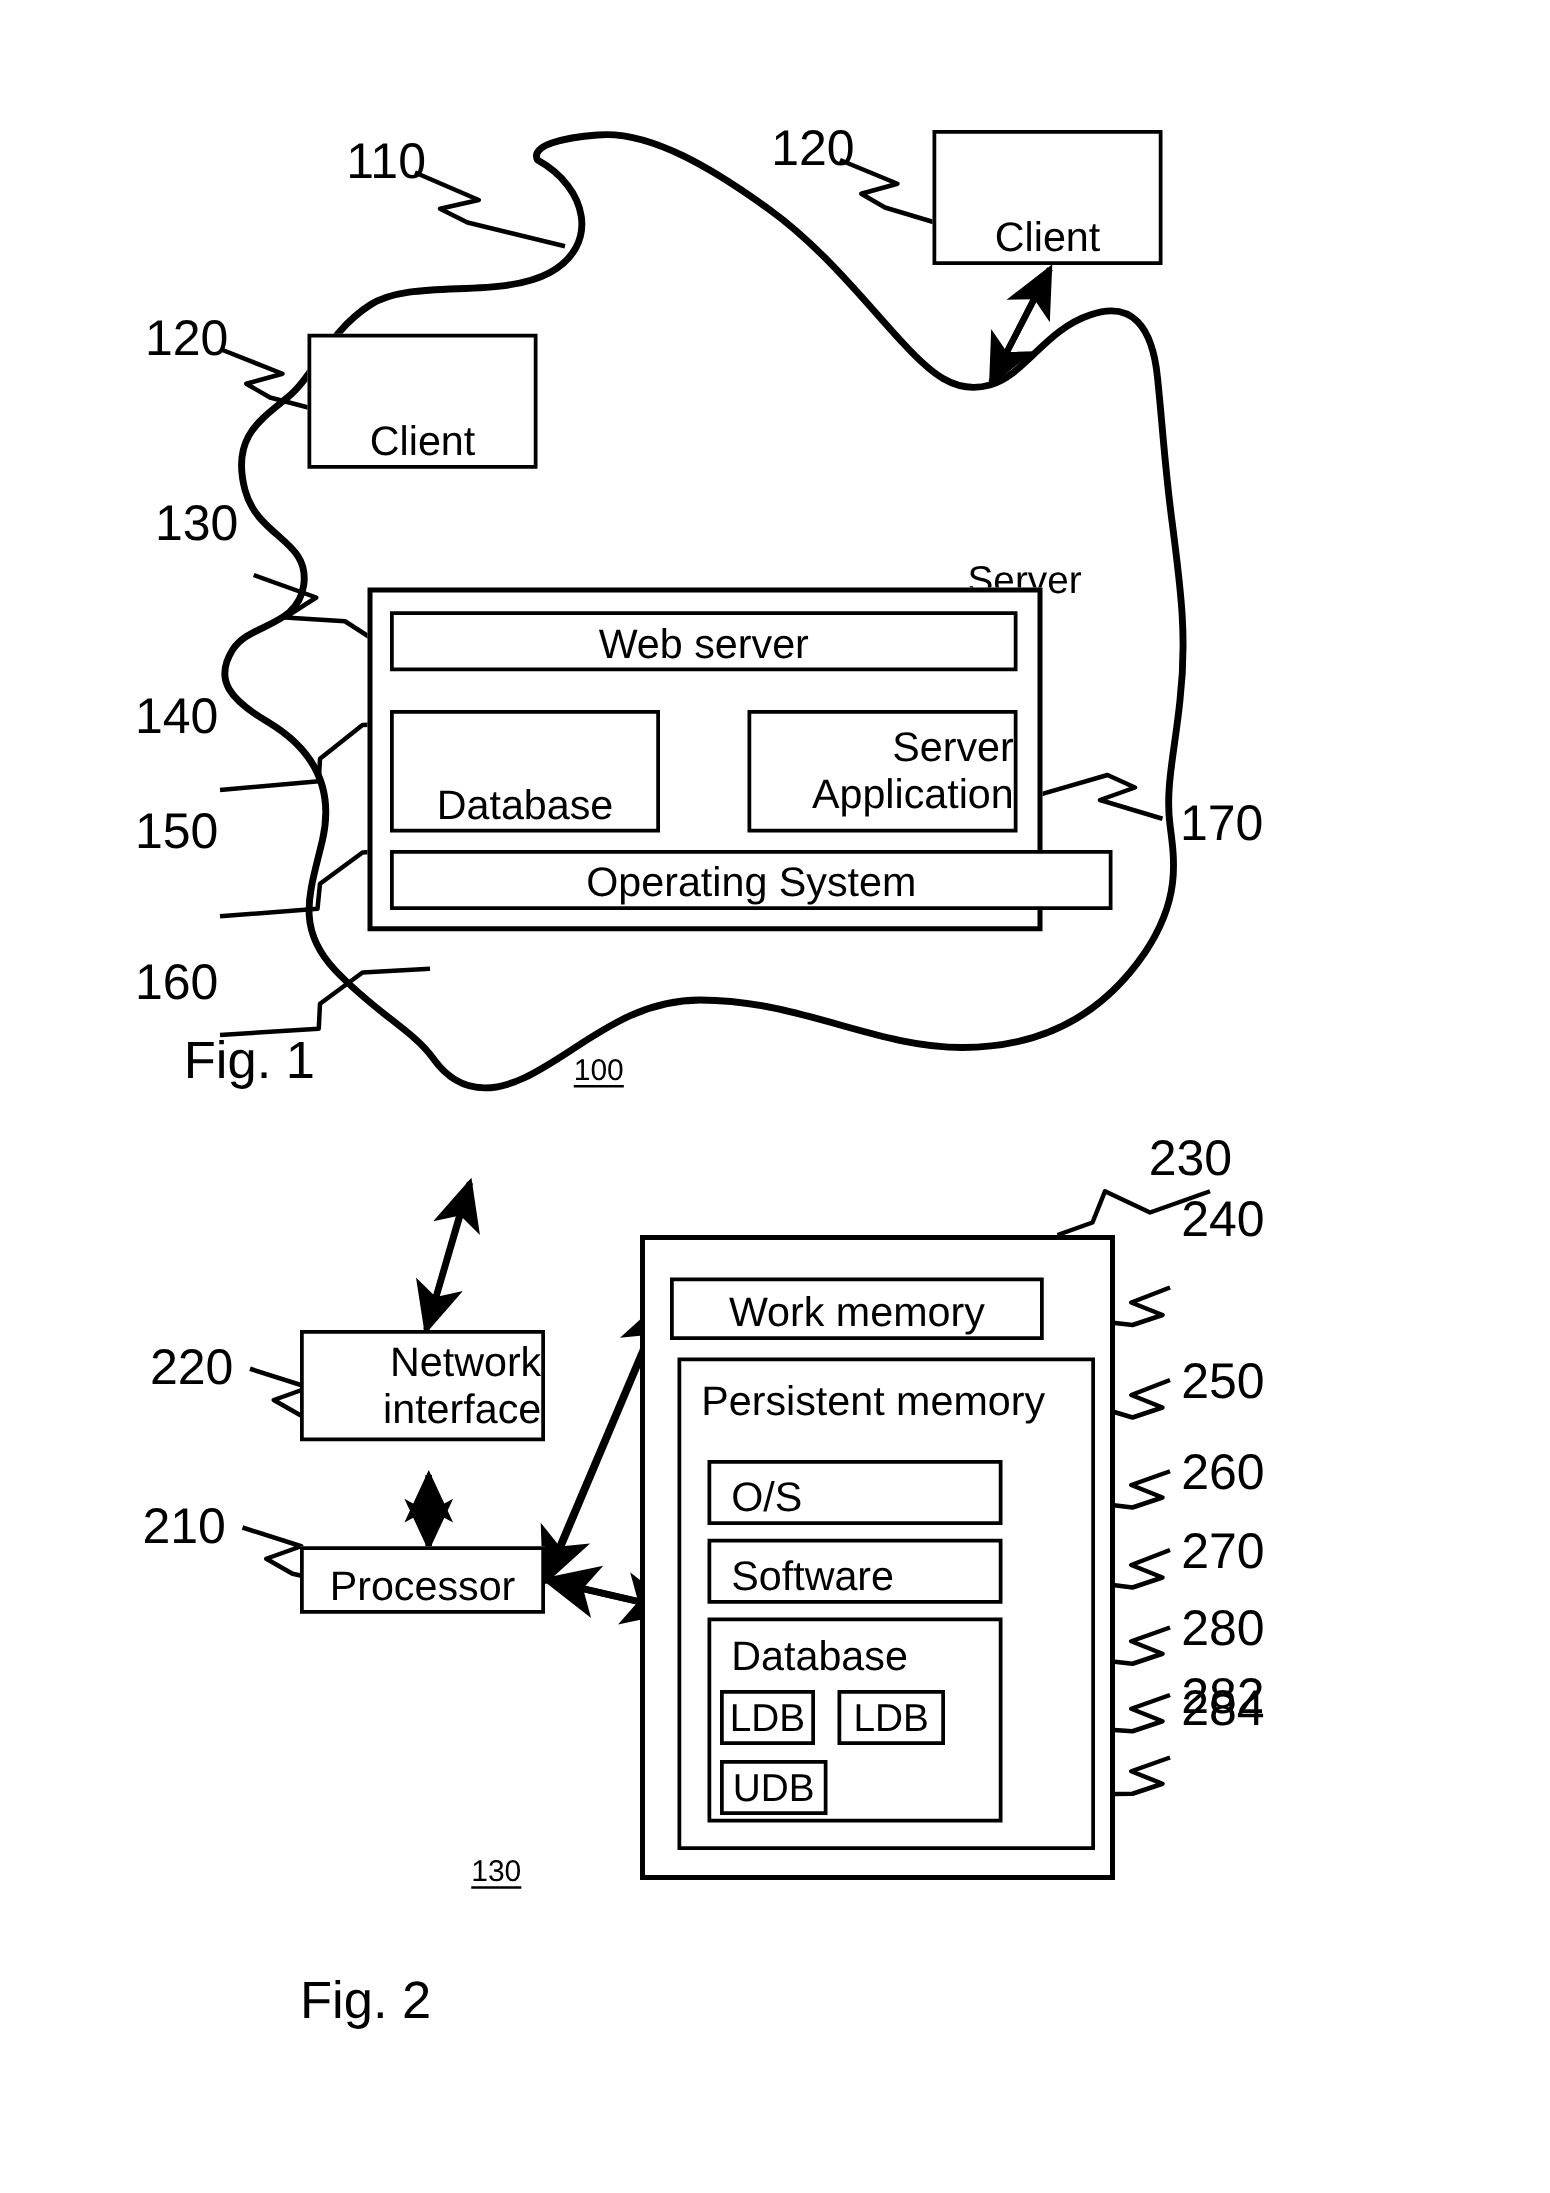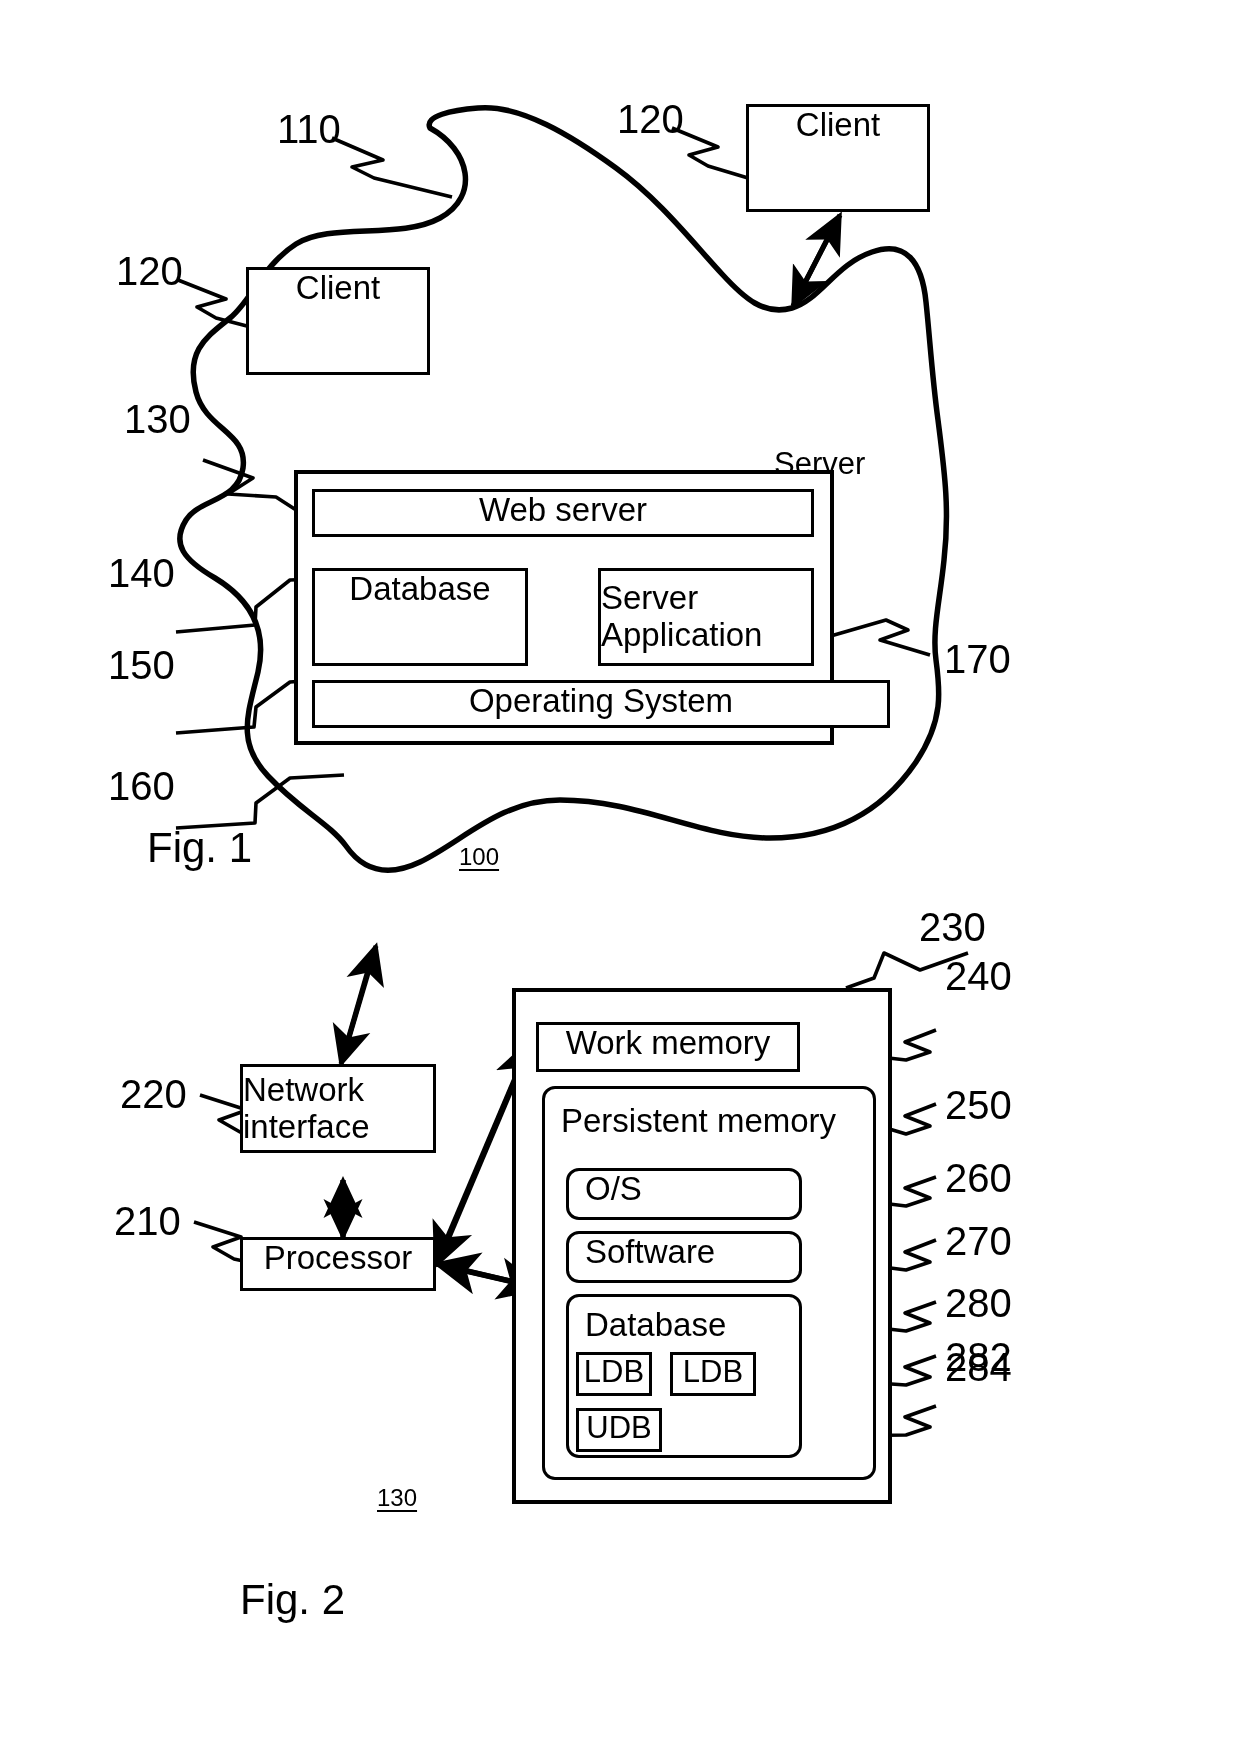--- a/index.html
+++ b/index.html
@@ -28,21 +28,21 @@
     height: 1754px;
     pointer-events: none;
   }
   
   .box {
     position: absolute;
     box-sizing: border-box;
     border: 3px solid #000;
     background: #fff;
     display: flex;
-    align-items: flex-start;
+    align-items: flex-end;
     justify-content: center;
     text-align: center;
     line-height: 1.12;
   }
   .box.outer { border-width: 4px; }
   .lbl {
     position: absolute;
     white-space: nowrap;
     background: transparent;
   }
@@ -71,21 +71,20 @@
   }
   .boxtext.small { font-size: 31px; }
   .boxtext.left {
     width: 100%;
     text-align: left;
     padding-left: 16px;
     box-sizing: border-box;
   }
   .box.alignleft {
     justify-content: flex-start;
-    border-radius: 13px;
   }
   .box.aligntop {
     align-items: flex-start;
   }
 </style>
 </head>
 <body>
 
 <div id="root">
 
@@ -281,21 +280,21 @@
     <span class="boxtext">Network</span>
     <span class="boxtext">interface</span>
   </div>
 
   <div class="box" style="left:240px; top:1237px; width:196px; height:54px;">
     <span class="boxtext">Processor</span>
   </div>
 
   <div class="box outer" style="left:512px; top:988px; width:380px; height:516px;"></div>
 
-  <div class="box" style="left:536px; top:1022px; width:264px; height:50px;">
+  <div class="box" style="left:536px; top:1022px; width:299px; height:50px;">
     <span class="boxtext">Work memory</span>
   </div>
 
   <div class="box aligntop alignleft" style="left:542px; top:1086px; width:334px; height:394px;">
     <span class="boxtext left" style="margin-top:14px;">Persistent memory</span>
   </div>
 
   <div class="box alignleft" style="left:566px; top:1168px; width:236px; height:52px;">
     <span class="boxtext left">O/S</span>
   </div>

